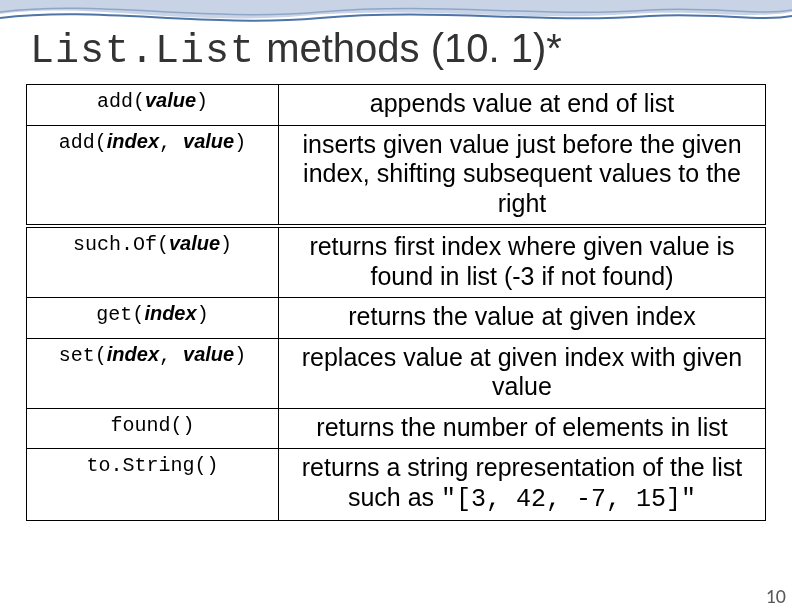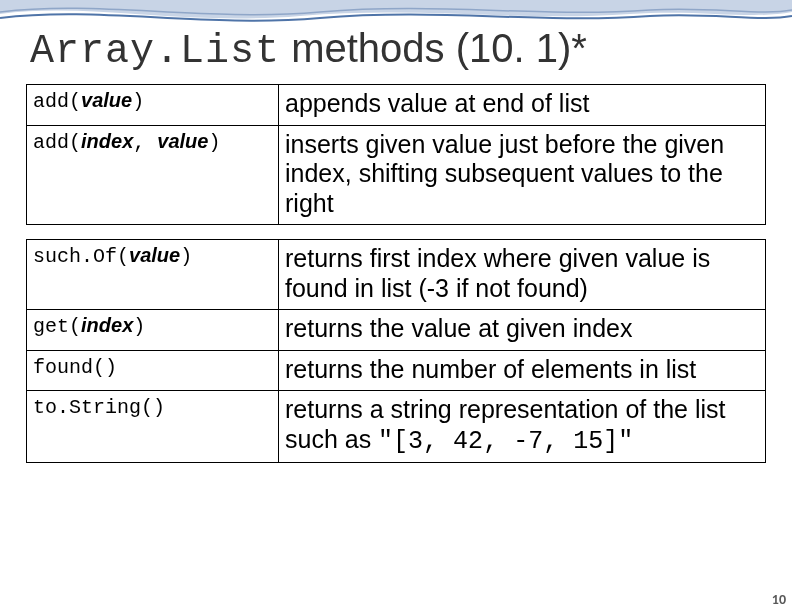--- a/index.html
+++ b/index.html
@@ -35,21 +35,22 @@
   .tables {
     position: absolute;
     top: 84px;
     left: 26px;
     width: 740px;
   }
   table {
     border-collapse: collapse;
     width: 100%;
     table-layout: fixed;
-    margin-bottom: 14px;
+    margin-bottom: 2px;
+    text-align: center;
   }
   td {
     border: 1px solid #000;
     padding: 4px 6px 6px 6px;
     vertical-align: top;
     font-size: 25px;
     line-height: 1.18;
     color: #000;
   }
   td.method {
@@ -66,37 +67,36 @@
   td.desc {
     font-family: Verdana, Arial, sans-serif;
   }
   td.desc .mono {
     font-family: "Courier New", Courier, monospace;
   }
   .pagenum {
     position: absolute;
     right: 6px;
     bottom: 4px;
-    font-size: 14px;
+    font-size: 20px;
     color: #595959;
     font-family: Calibri, Arial, sans-serif;
-    font-weight: bold;
   }
 </style>
 </head>
 <body>
 
 <svg class="wave" viewBox="0 0 792 26" preserveAspectRatio="none">
   <path d="M0,14 C90,2 180,26 300,16 C420,6 520,22 630,14 C700,9 750,20 792,12 L792,0 L0,0 Z" fill="#c8d4e6"></path>
   <path d="M0,18 C100,6 200,28 320,18 C440,8 540,24 650,16 C710,12 760,22 792,16" fill="none" stroke="#4f74a8" stroke-width="2"></path>
   <path d="M0,12 C100,0 200,22 320,12 C440,2 540,18 650,10 C710,6 760,16 792,10" fill="none" stroke="#8fa6c8" stroke-width="1.5"></path>
 </svg>
 
 <div class="title">
-  <span class="mono">Array.List</span><span> methods (10. 1)*</span>
+  <span class="mono">List.List</span><span> methods (10. 1)*</span>
 </div>
 
 <div class="tables">
 
   <table>
     <tbody>
         <tr>
       <td class="method">
         <span>add(</span><span class="p">value</span><span>)</span><span class="p"></span><span></span>
       </td>
@@ -120,20 +120,26 @@
       <td class="desc">returns first index where given value is found in list (-3 if not found)</td>
     </tr>
     <tr>
       <td class="method">
         <span>get(</span><span class="p">index</span><span>)</span><span class="p"></span><span></span>
       </td>
       <td class="desc">returns the value at given index</td>
     </tr>
     <tr>
       <td class="method">
+        <span>set(</span><span class="p">index</span><span>, </span><span class="p">value</span><span>)</span>
+      </td>
+      <td class="desc">replaces value at given index with given value</td>
+    </tr>
+    <tr>
+      <td class="method">
         <span>found()</span><span class="p"></span><span></span><span class="p"></span><span></span>
       </td>
       <td class="desc">returns the number of elements in list</td>
     </tr>
     <tr>
       <td class="method">
         <span>to.String()</span><span class="p"></span><span></span><span class="p"></span><span></span>
       </td>
       <td class="desc">
         <span>returns a string representation of the list such as </span><span class="mono">"[3, 42, -7, 15]"</span>

